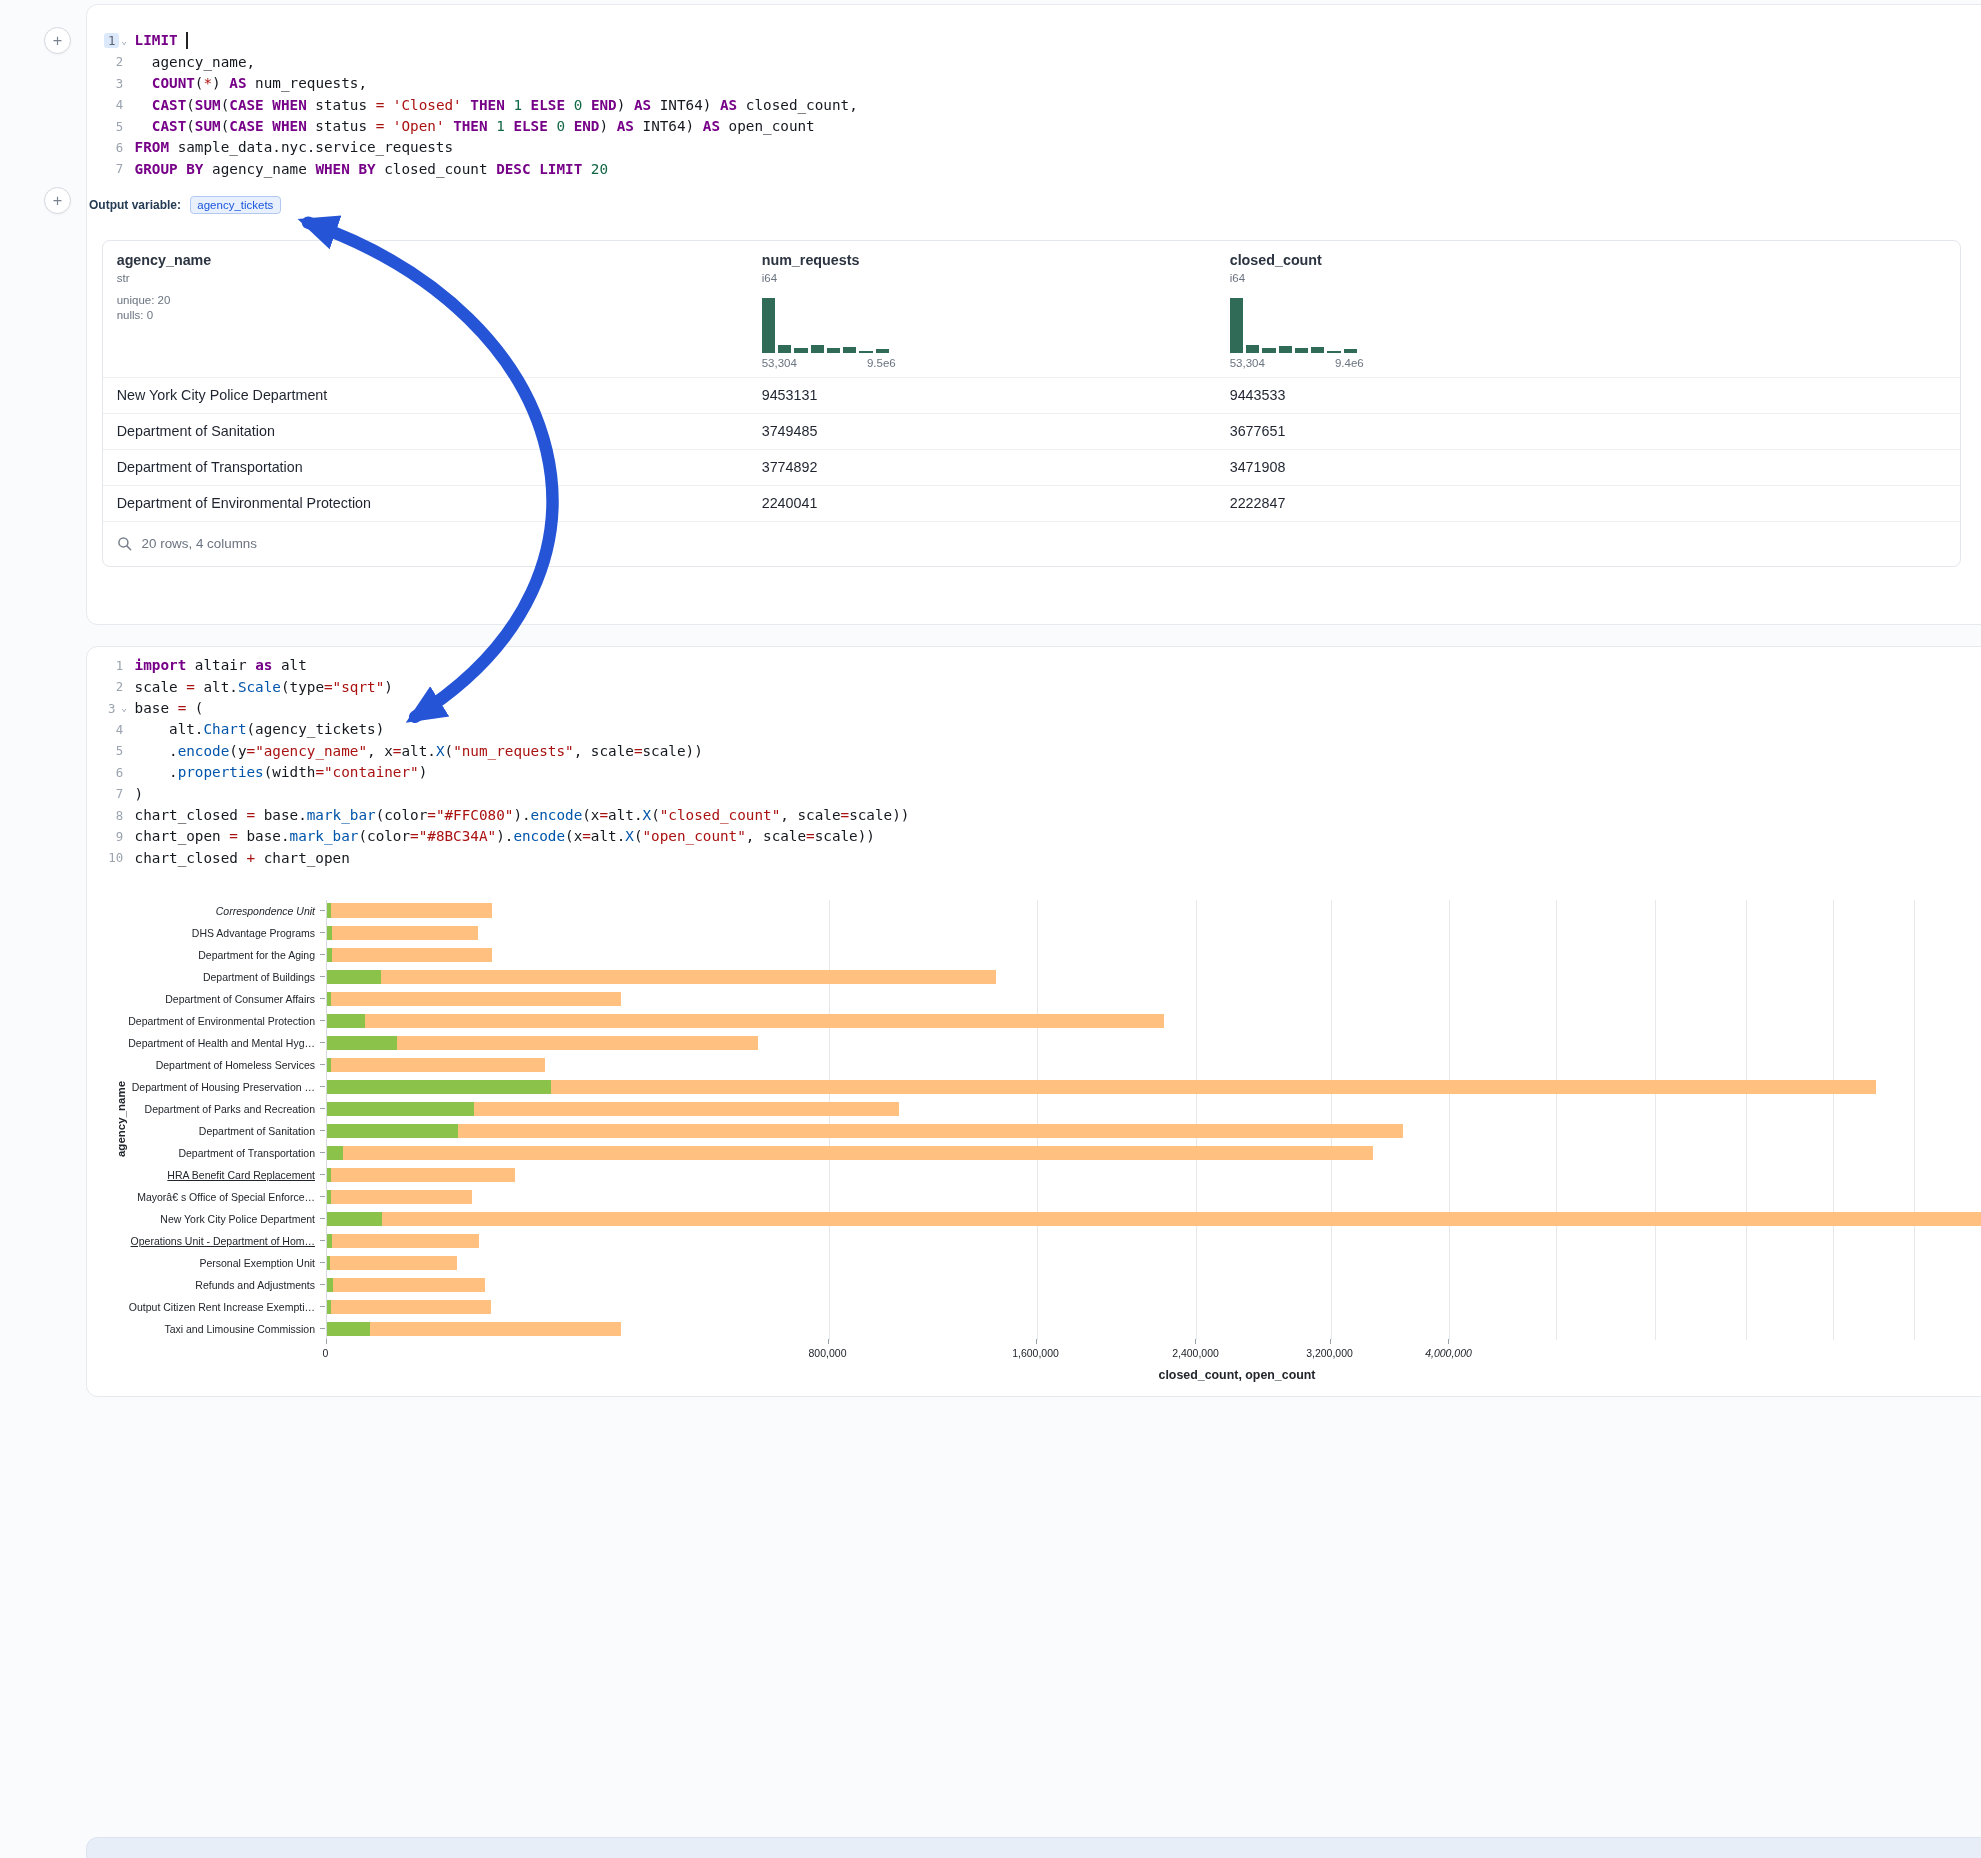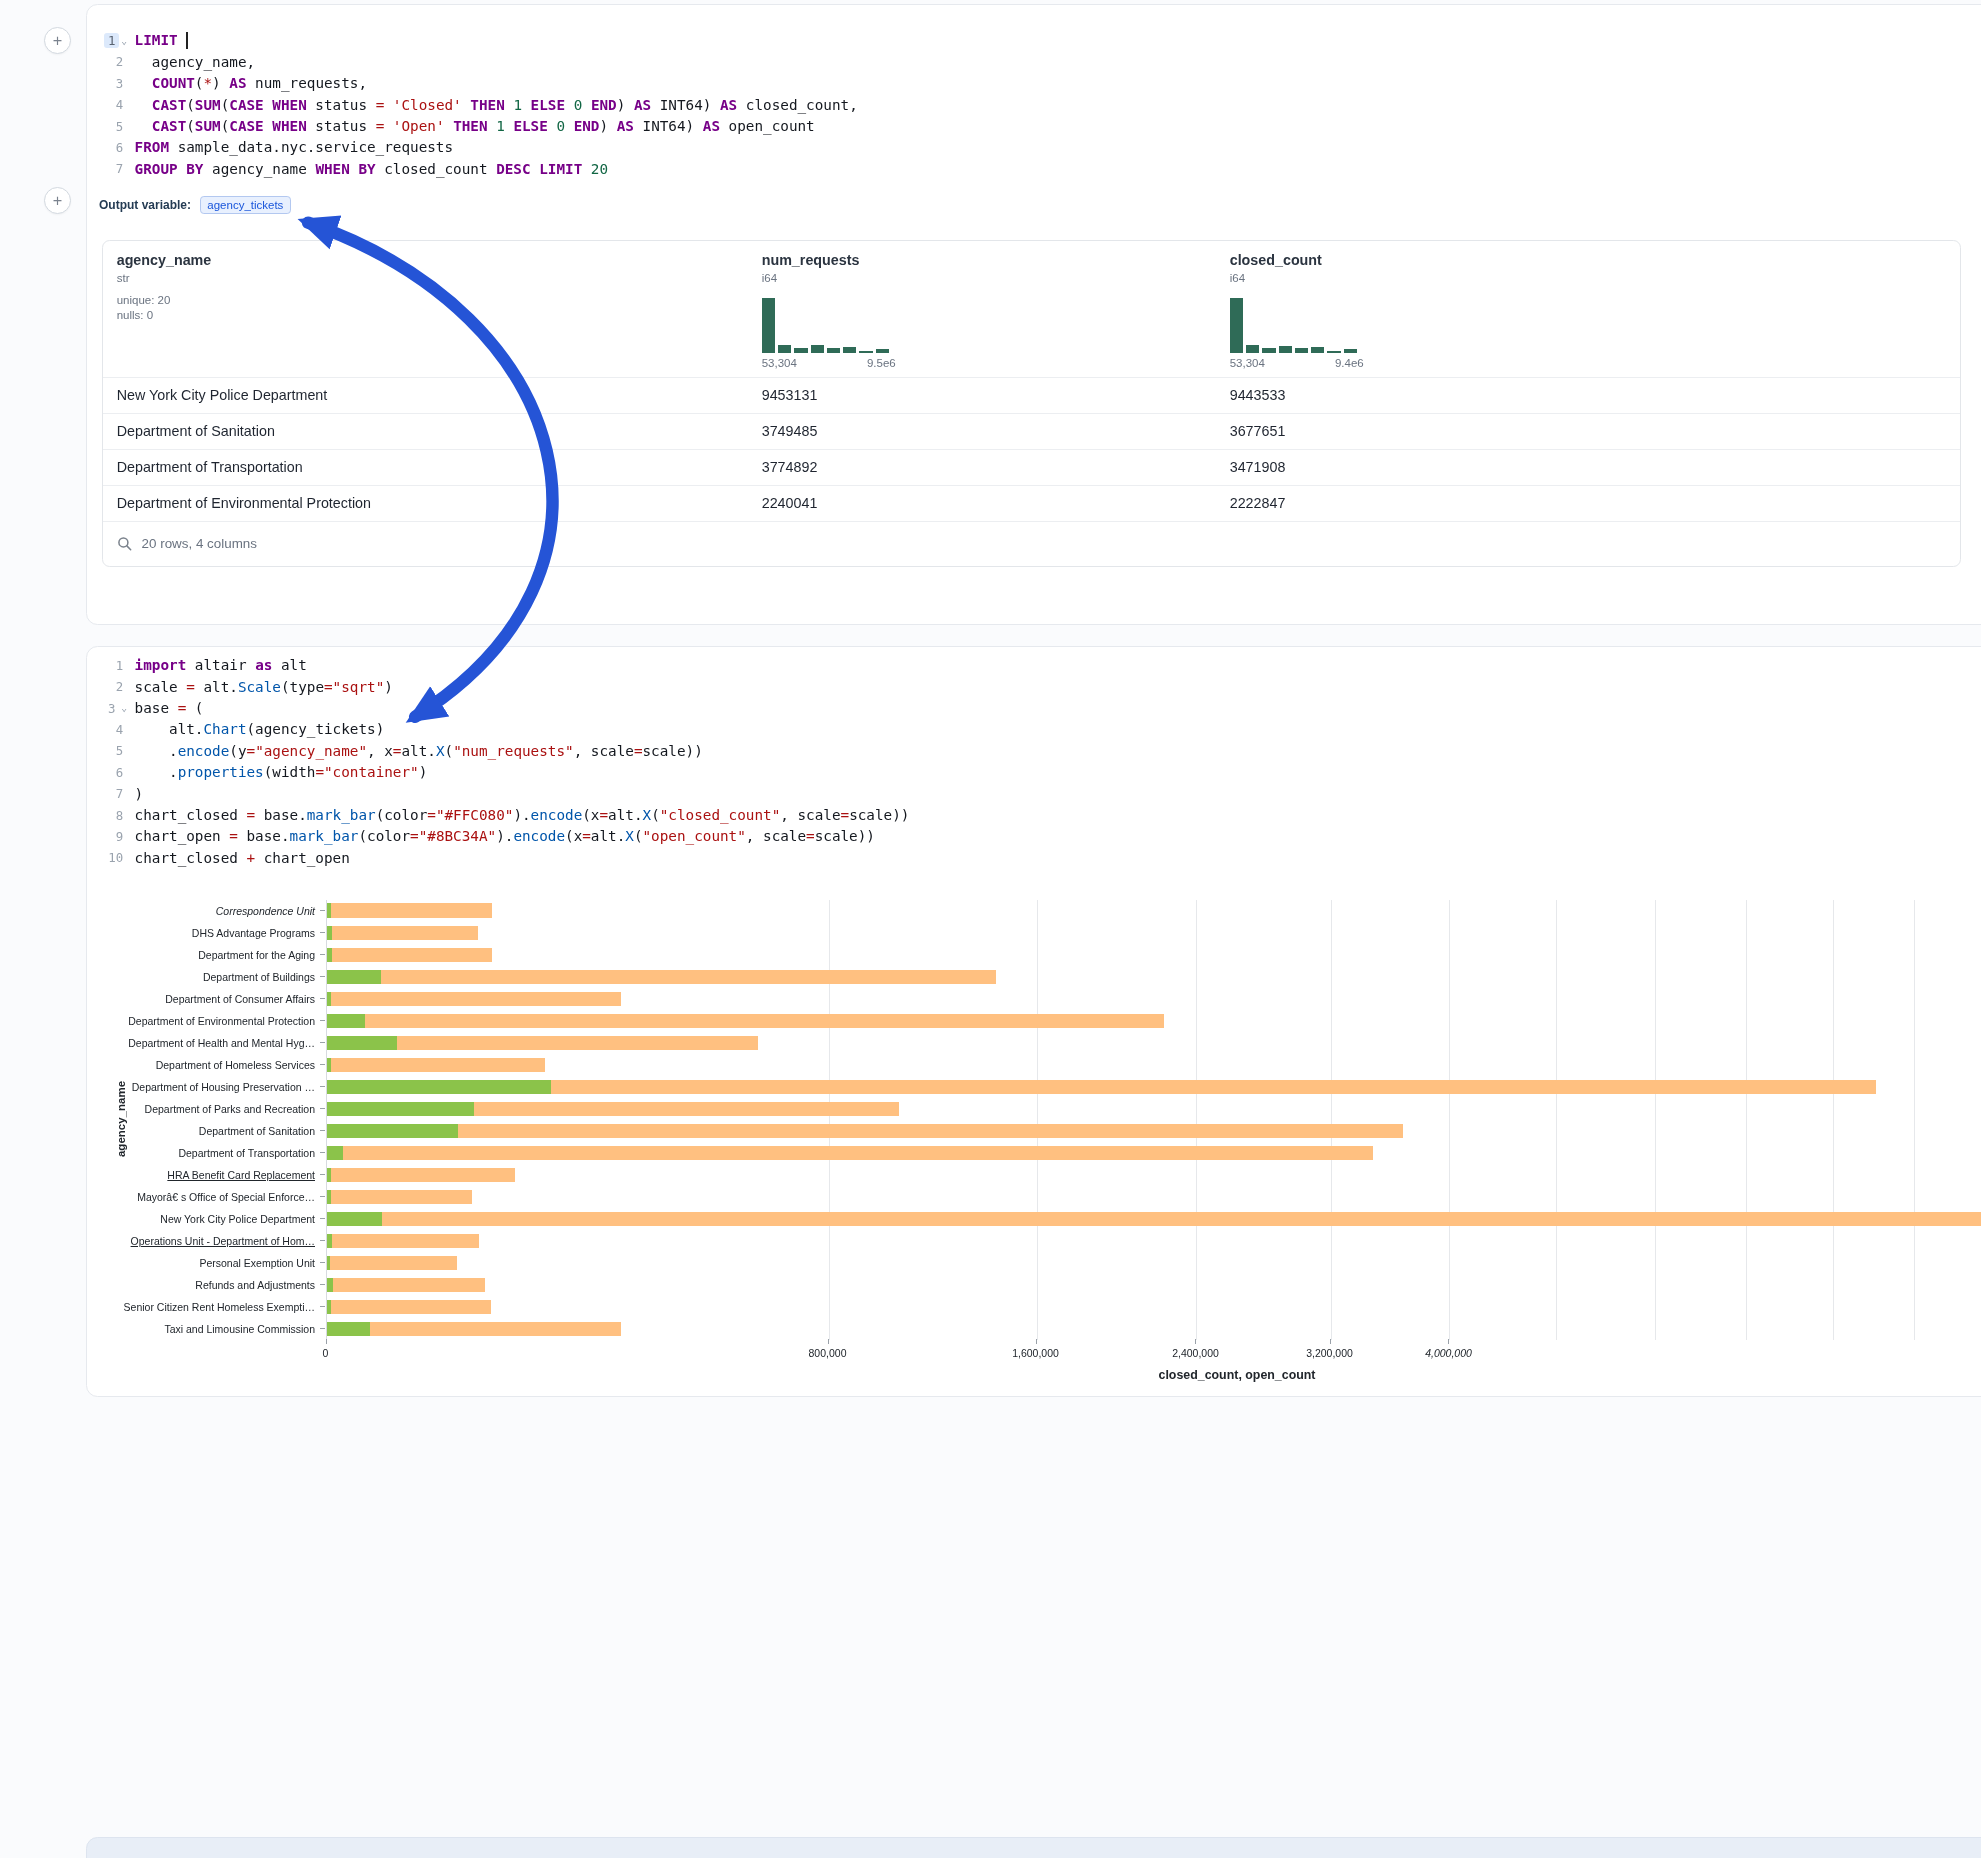--- a/index.html
+++ b/index.html
@@ -33,21 +33,21 @@
   .code{font-family:"DejaVu Sans Mono",monospace;font-size:14.3px;white-space:pre;color:#14181f;}
   .tk-kw{color:#770088;font-weight:600;}
   .tk-str{color:#aa1111;}
   .tk-num{color:#116644;}
   .tk-op{color:#aa1111;}
   .tk-fn{color:#0055aa;}
   .tk-plain{color:#14181f;}
   .cursor{display:inline-block;width:1.4px;height:17px;background:#222;vertical-align:middle;}
 
   
-  .outvar{position:absolute;left:12px;top:191px;display:flex;align-items:center;gap:8.6px;}
+  .outvar{position:absolute;left:2px;top:191px;display:flex;align-items:center;gap:8.6px;}
   .outvar-label{font-size:12px;font-weight:bold;color:#243b53;}
   .outvar-chip{font-size:11.5px;color:#1a56db;background:#e8f0fe;border:1px solid #b3c8f0;
     border-radius:3.8px;padding:1.9px 6.7px;max-width:84px;overflow:hidden;white-space:nowrap;
     display:inline-block;cursor:pointer;}
 
   
   .table{position:absolute;left:15.3px;top:235px;width:1859px;background:#fff;
     border:1px solid #e3e6ea;border-radius:7.6px;box-sizing:border-box;overflow:hidden;}
   .thead{display:grid;grid-template-columns:645px 468px 1fr;}
   .th{padding:11.5px 13.4px 7.6px 13.4px;}
@@ -301,21 +301,21 @@
           <div class="ylabel" style="top: 176px;">Department of Housing Preservation …</div>
           <div class="ylabel" style="top: 198px;">Department of Parks and Recreation</div>
           <div class="ylabel" style="top: 220px;">Department of Sanitation</div>
           <div class="ylabel" style="top: 242px;">Department of Transportation</div>
           <div class="ylabel" style="top: 264px; text-decoration: underline;">HRA Benefit Card Replacement</div>
           <div class="ylabel" style="top: 286px;">Mayorâ€ s Office of Special Enforce…</div>
           <div class="ylabel" style="top: 308px;">New York City Police Department</div>
           <div class="ylabel" style="top: 330px; text-decoration: underline;">Operations Unit - Department of Hom…</div>
           <div class="ylabel" style="top: 352px;">Personal Exemption Unit</div>
           <div class="ylabel" style="top: 374px;">Refunds and Adjustments</div>
-          <div class="ylabel" style="top: 396px;">Senior Citizen Rent Homeless Exempti…</div>
+          <div class="ylabel" style="top: 396px;">Output Citizen Rent Increase Exempti…</div>
           <div class="ylabel" style="top: 418px;">Taxi and Limousine Commission</div>
         </div>
       <div class="ytitle">agency_name</div>
       <div class="plot" id="plot">
           <div class="gridline" style="left: 502px;"></div>
           <div class="gridline" style="left: 710px;"></div>
           <div class="gridline" style="left: 869px;"></div>
           <div class="gridline" style="left: 1004px;"></div>
           <div class="gridline" style="left: 1122px;"></div>
           <div class="gridline" style="left: 1229px;"></div>

